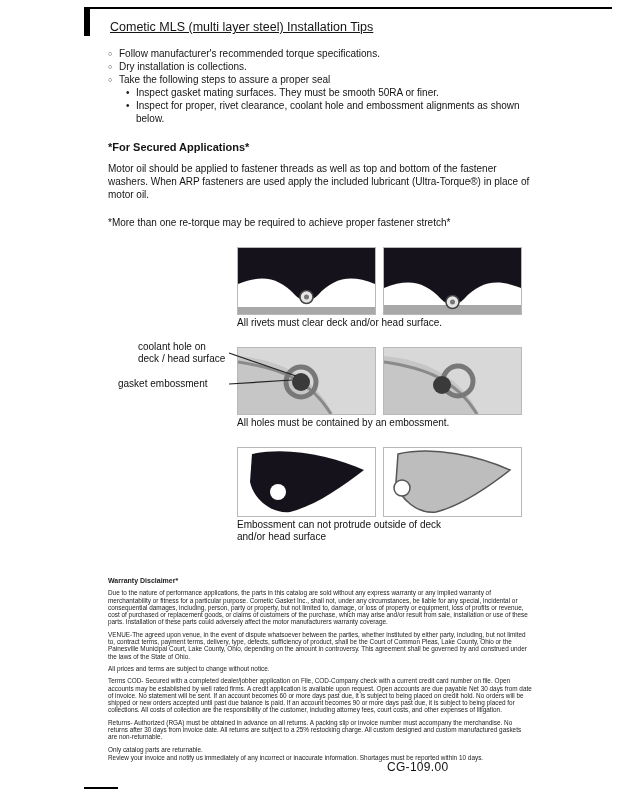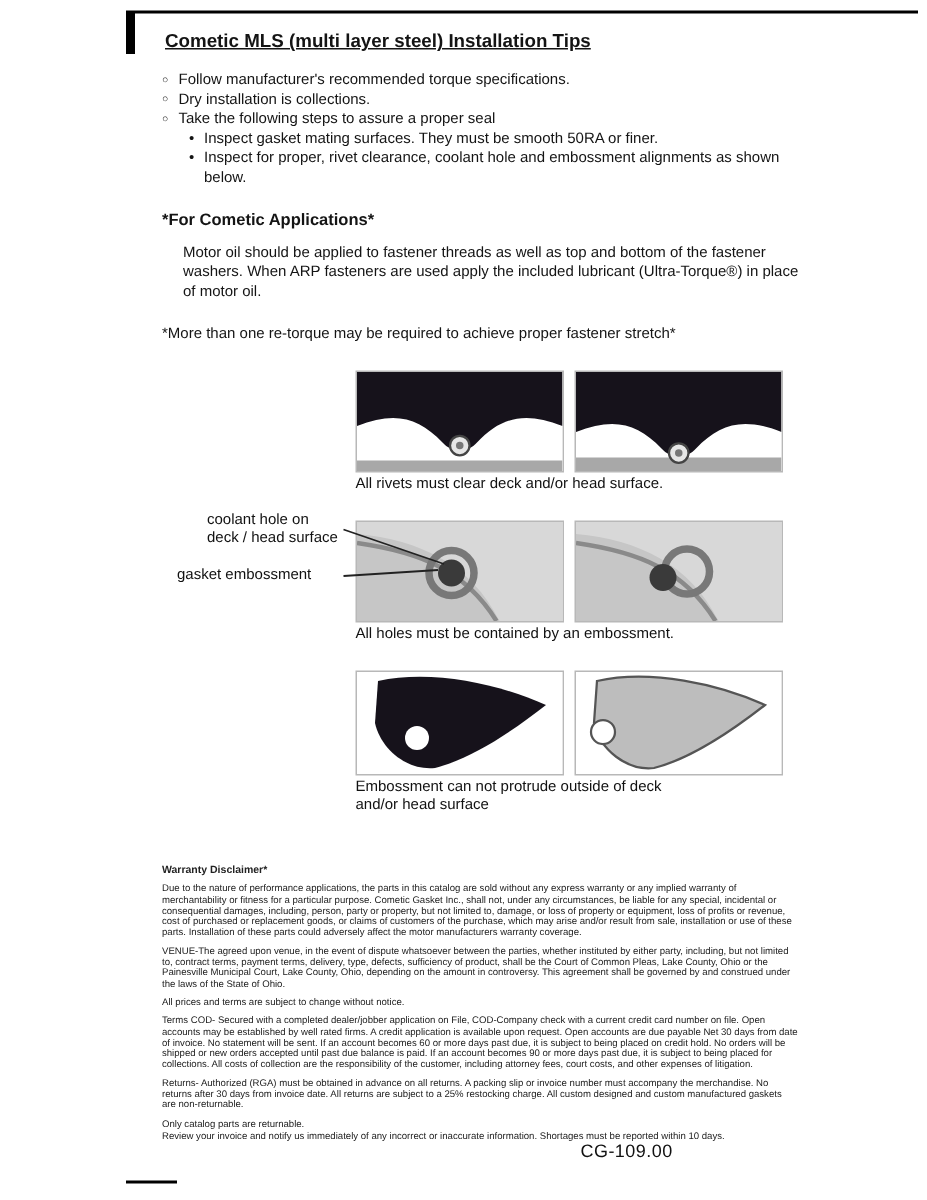--- a/index.html
+++ b/index.html
@@ -5,31 +5,31 @@
   html,body{margin:0;padding:0;background:#e9e9e9;}
   .page{position:relative;width:618px;height:800px;background:#fff;margin:0 auto;
         font-family:"Liberation Sans", sans-serif;color:#141414;overflow:hidden;}
 
   
   .crop-top{position:absolute;left:90px;top:7px;width:522px;height:2px;background:#000;}
   .crop-left{position:absolute;left:84px;top:7px;width:6px;height:29px;background:#000;}
   .crop-bottom{position:absolute;left:84px;top:787px;width:34px;height:2px;background:#000;}
 
   .content{position:absolute;left:108px;top:20px;width:428px;}
-  .title{font-size:12.5px;font-weight:bold;text-decoration:underline;margin:0 2px 13px 2px;}
+  .title{font-size:12.5px;font-weight:normal;text-decoration:underline;margin:0 2px 13px 2px;}
 
   ul.tips{list-style:none;margin:0;padding:0;font-size:10px;line-height:13px;}
   ul.tips li{position:relative;margin:0;}
   li.tip{padding-left:11px;}
   li.tip::before{content:"○";position:absolute;left:0;top:1px;font-size:7px;line-height:12px;}
   li.subtip{padding-left:28px;}
   li.subtip::before{content:"•";position:absolute;left:18px;top:0;font-size:10px;}
 
   .diesel-h{font-size:11px;font-weight:bold;margin:16px 0 9px 0;}
-  .content p.body{font-size:10px;line-height:13px;margin:0 0 12px 14px;}
+  .content p.body{font-size:10px;line-height:13px;margin:0 0 12px 0;}
   .content p.note{font-size:10px;line-height:13px;margin:15px 0 0 0;}
 
   
   .abs{position:absolute;}
   .labels{display:flex;width:281px;font-size:12.5px;color:#1c1c1c;}
   .labels span{flex:1;text-align:center;margin-top:26px;}
   .imgs{display:flex;gap:7px;}
   .fig-svg{display:block;width:137px;border:1px solid #b8b8b8;background:#fff;}
   .caption{font-size:10px;line-height:12px;color:#111;}
   .callout{font-size:10px;line-height:11.5px;color:#111;}
@@ -52,21 +52,21 @@
 
   <div class="content">
     <h1 class="title">Cometic MLS (multi layer steel) Installation Tips</h1>
     <ul class="tips">
       <li class="tip">Follow manufacturer's recommended torque specifications.</li>
       <li class="tip">Dry installation is collections.</li>
       <li class="tip">Take the following steps to assure a proper seal</li>
       <li class="subtip">Inspect gasket mating surfaces.  They must be smooth 50RA or finer.</li>
       <li class="subtip">Inspect for proper, rivet clearance, coolant hole and embossment alignments as shown below.</li>
     </ul>
-    <h2 class="diesel-h">*For Cometic Applications*</h2>
+    <h2 class="diesel-h">*For Secured Applications*</h2>
     <p class="body">Motor oil should be applied to fastener threads as well as top and bottom of the fastener washers. When ARP fasteners are used apply the included lubricant (Ultra-Torque®) in place of motor oil.</p>
     <p class="note">*More than one re-torque may be required to achieve proper fastener stretch*</p>
   </div>
 
   <div class="labels abs" style="left:237px;top:231px;">
     <span>RIGHT</span>
     <span>WRONG</span>
   </div>
   <div class="imgs abs" style="left:237px;top:247px;">
     <svg class="fig-svg" viewBox="0 0 137 66" height="66">

